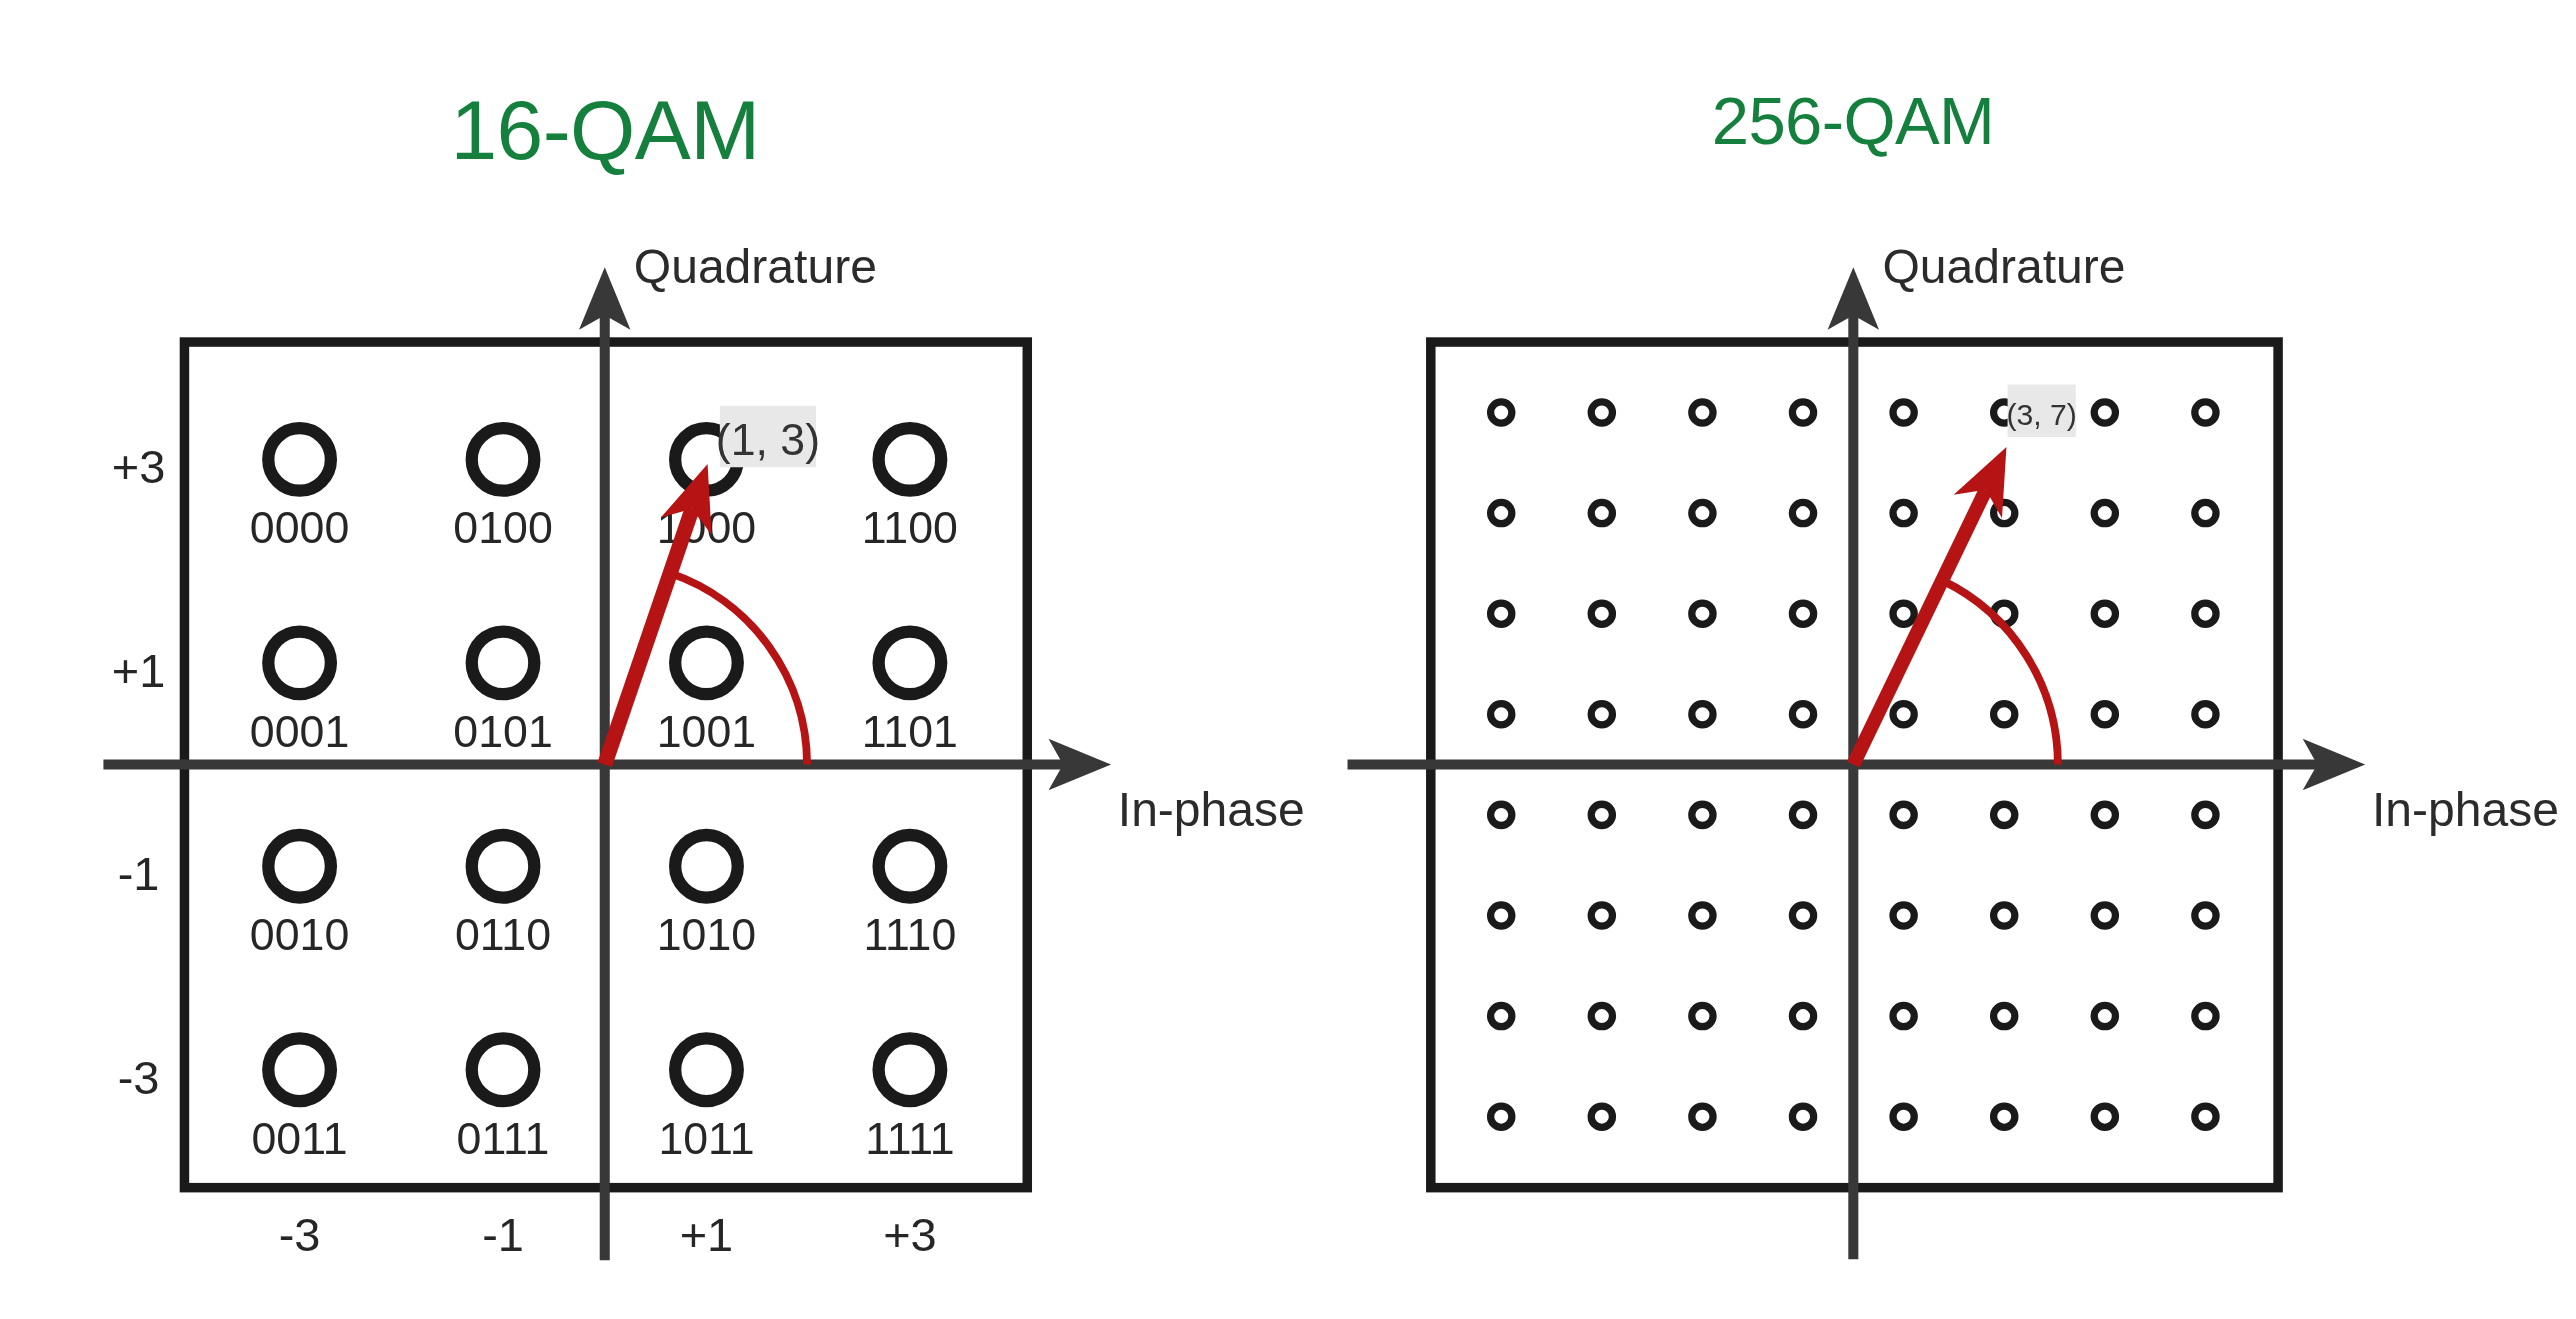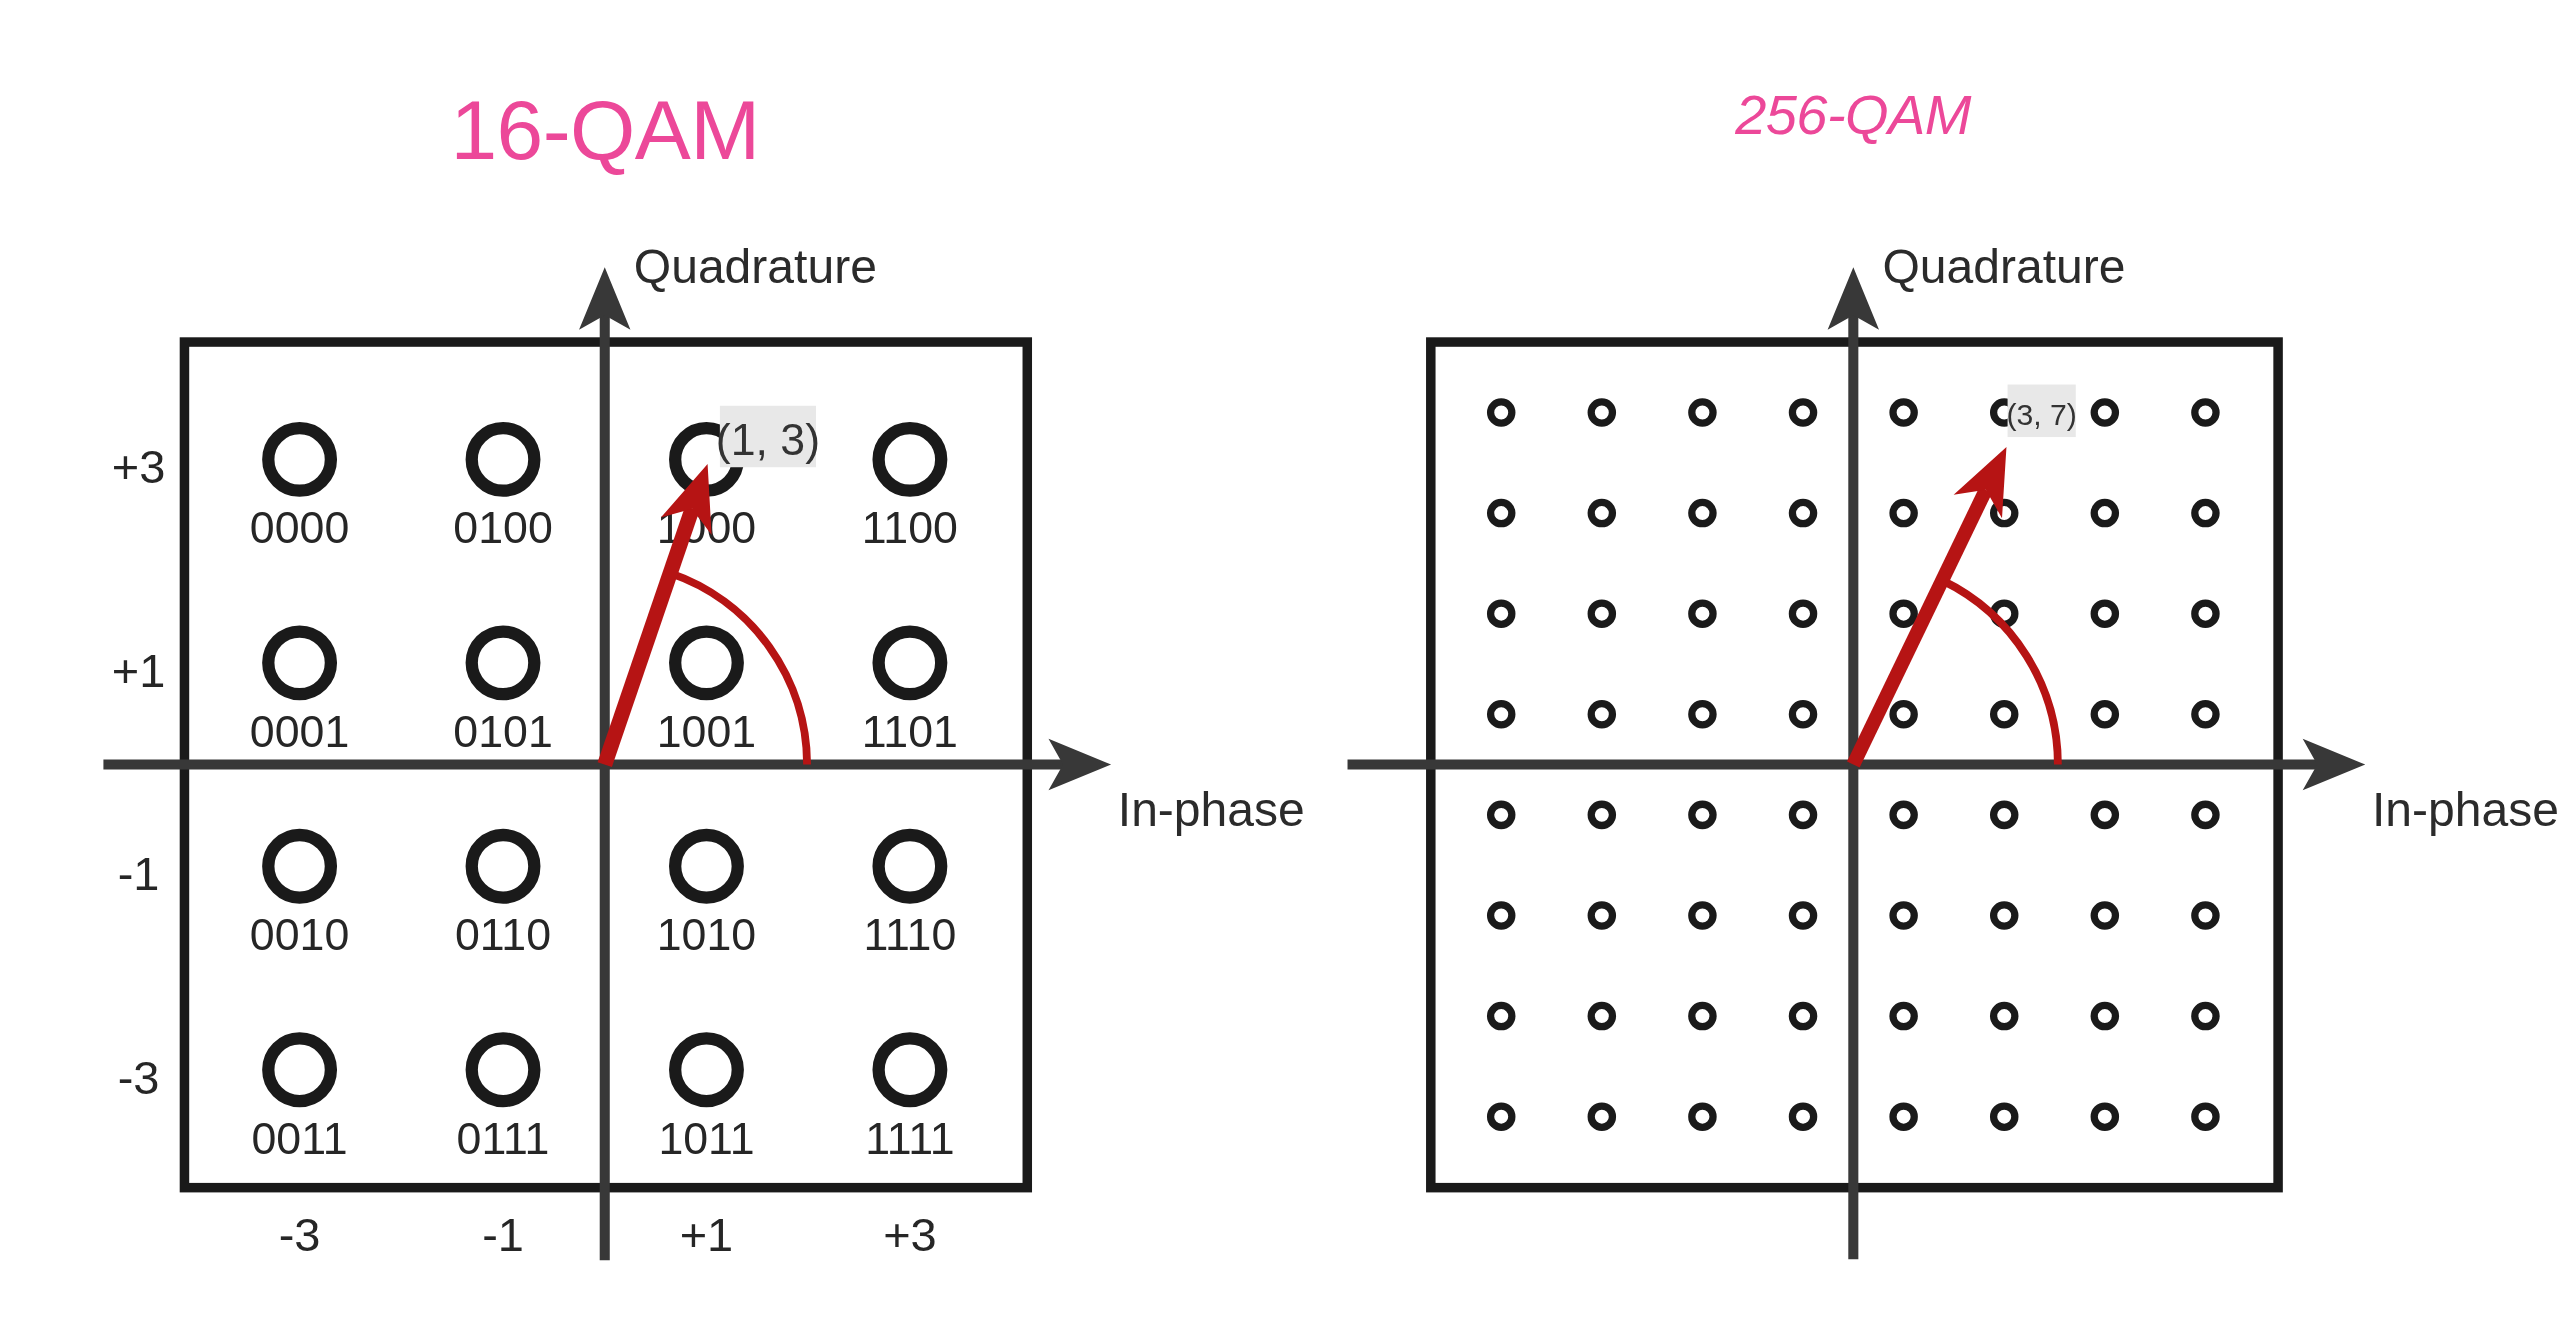--- a/index.html
+++ b/index.html
@@ -13,39 +13,39 @@
     height: 1319px;
     background: #ffffff;
     overflow: hidden;
     font-family: "Liberation Sans", "DejaVu Sans", sans-serif;
   }
   .diagram-title {
     position: absolute;
     transform: translateX(-50%);
     font-size: 84px;
     line-height: 1.1;
-    color: #ec4899;
+    color: #15803d;
     letter-spacing: -0.6px;
     white-space: nowrap;
   }
   #figure-svg {
     position: absolute;
     left: 0;
     top: 0;
   }
   svg text {
     font-family: "Liberation Sans", "DejaVu Sans", sans-serif;
   }
 </style>
 </head>
 <body>
 
 <div id="canvas">
   <div class="diagram-title" id="title-0" style="left: 605px; top: 84px; font-size: 84px;">16-QAM</div>
-  <div class="diagram-title" id="title-1" style="left: 1853px; top: 84px; font-size: 56px; font-style: italic;">256-QAM</div>
+  <div class="diagram-title" id="title-1" style="left: 1853px; top: 84px; font-size: 67px;">256-QAM</div>
   <svg id="figure-svg" width="2576" height="1319" viewBox="0 0 4609 2360">
       <g>
         <rect x="330" y="612" width="1508" height="1513" fill="none" stroke="#1a1a1a" stroke-width="17"></rect>
         <g>
           <circle cx="536" cy="822" r="56" fill="#ffffff" stroke="#1a1a1a" stroke-width="22"></circle>
           <text x="536" y="972" font-size="80" text-anchor="middle" fill="#262626">0000</text>
           <circle cx="900" cy="822" r="56" fill="#ffffff" stroke="#1a1a1a" stroke-width="22"></circle>
           <text x="900" y="972" font-size="80" text-anchor="middle" fill="#262626">0100</text>
           <circle cx="1264" cy="822" r="56" fill="#ffffff" stroke="#1a1a1a" stroke-width="22"></circle>
           <text x="1264" y="972" font-size="80" text-anchor="middle" fill="#262626">1000</text>

